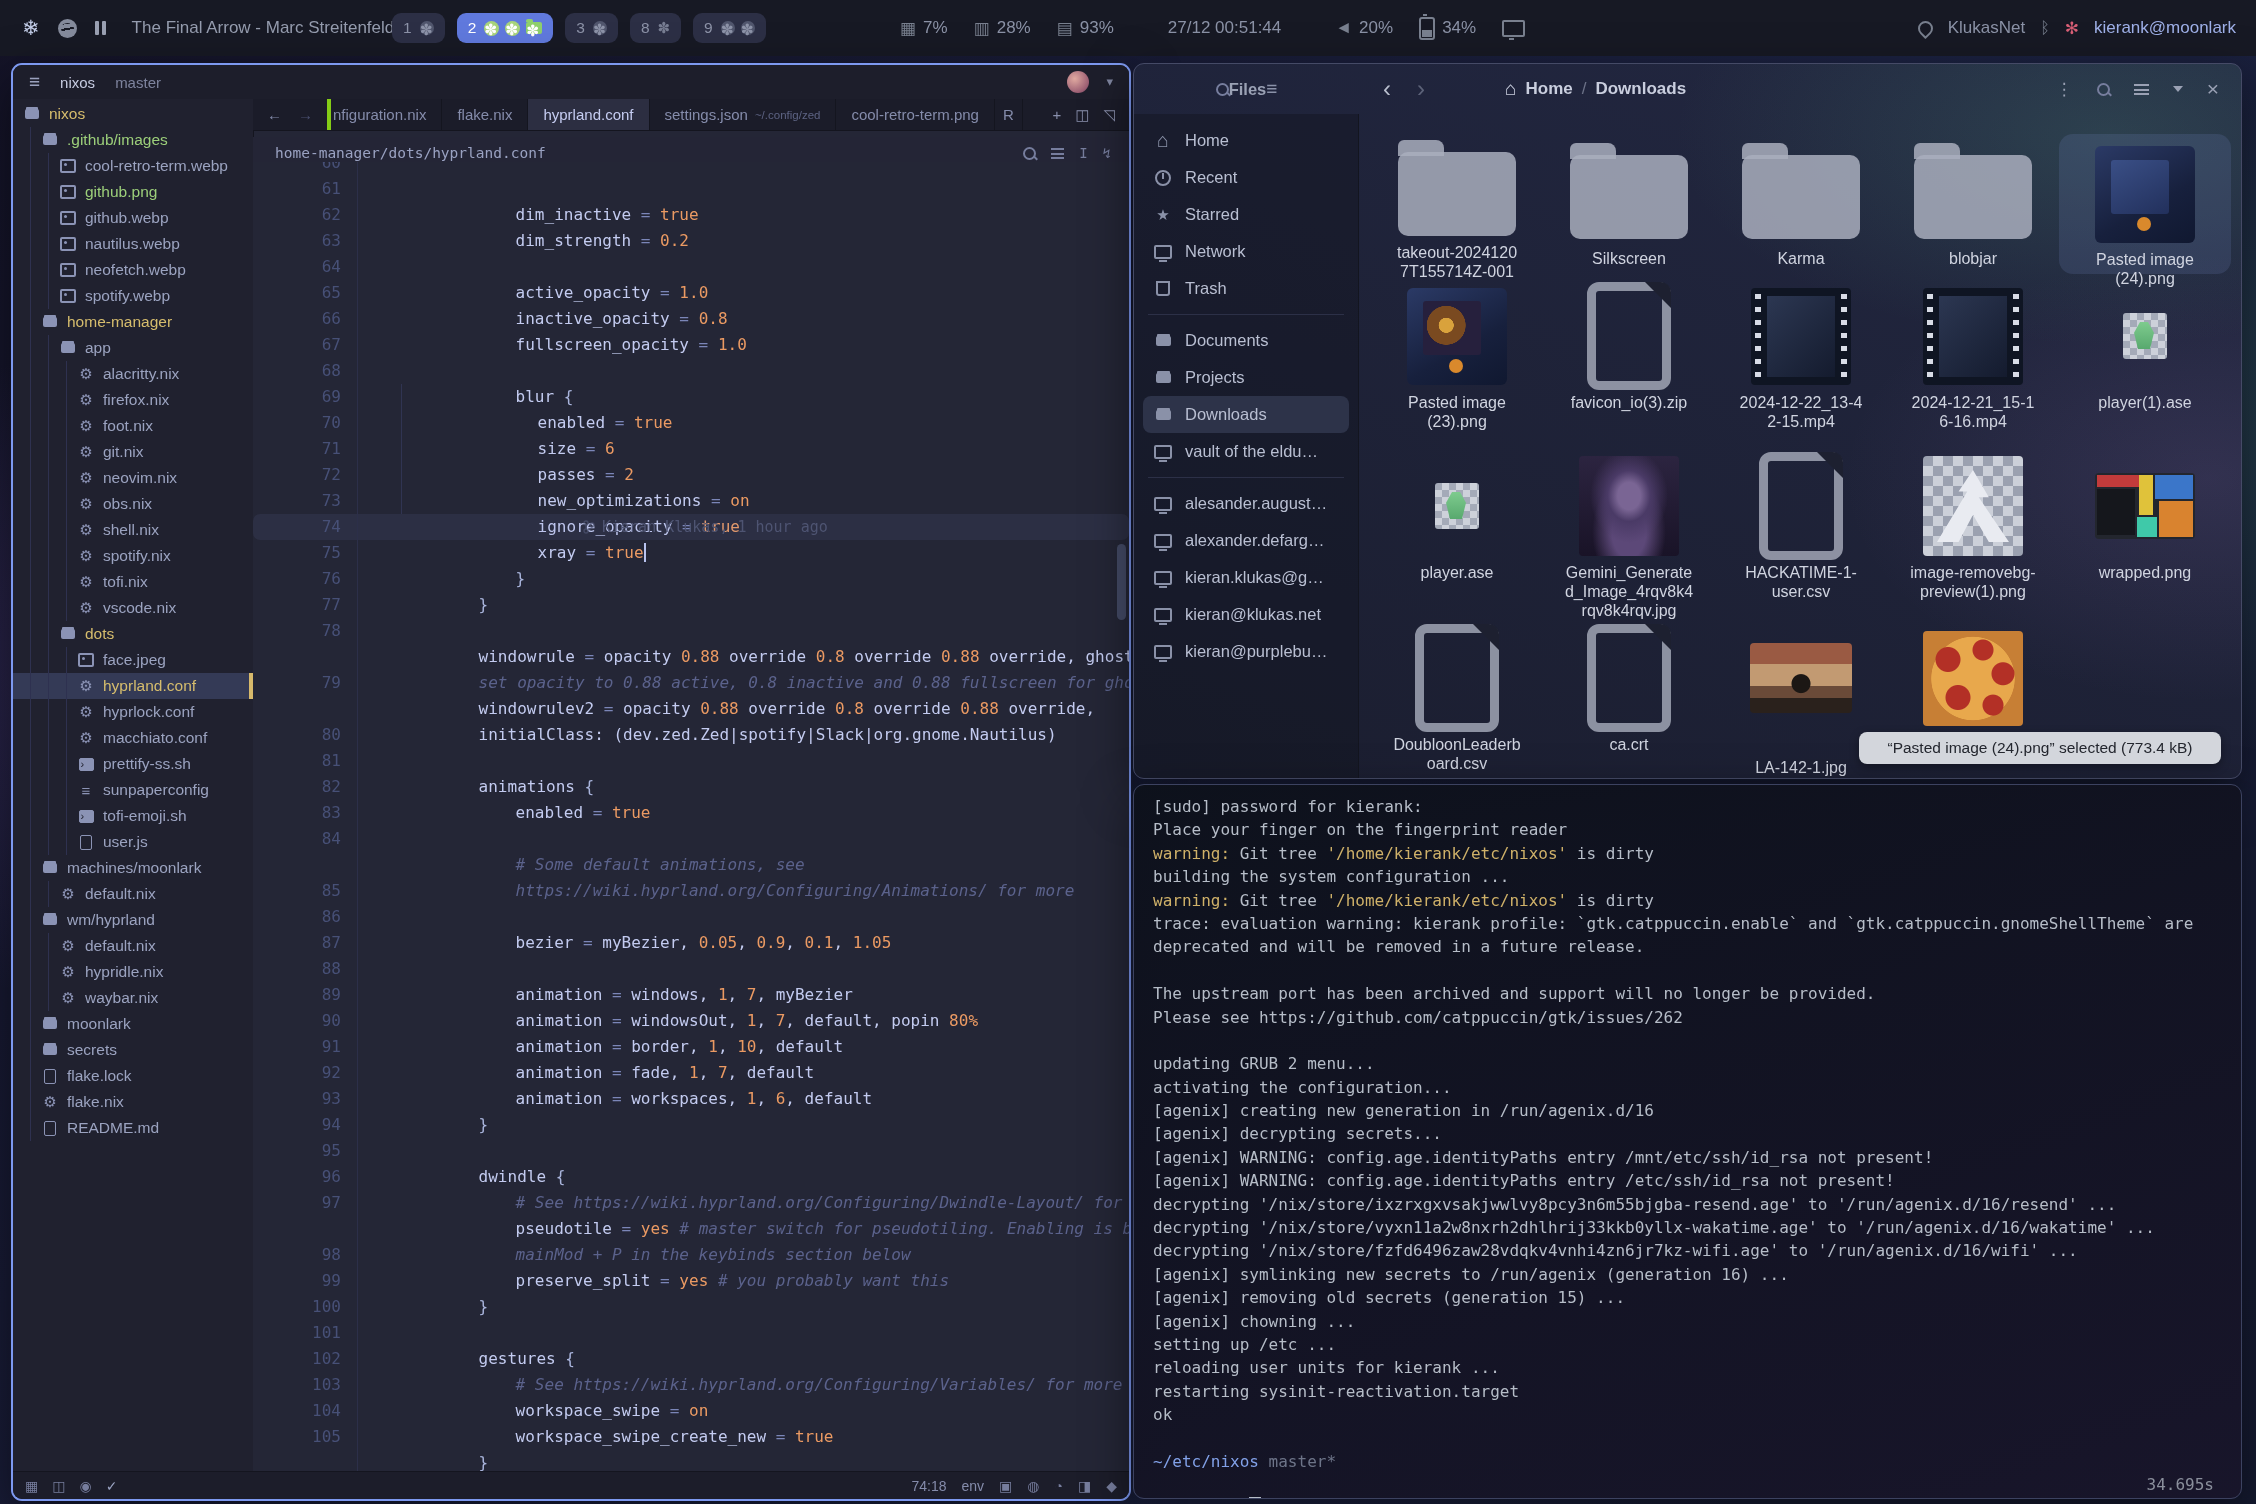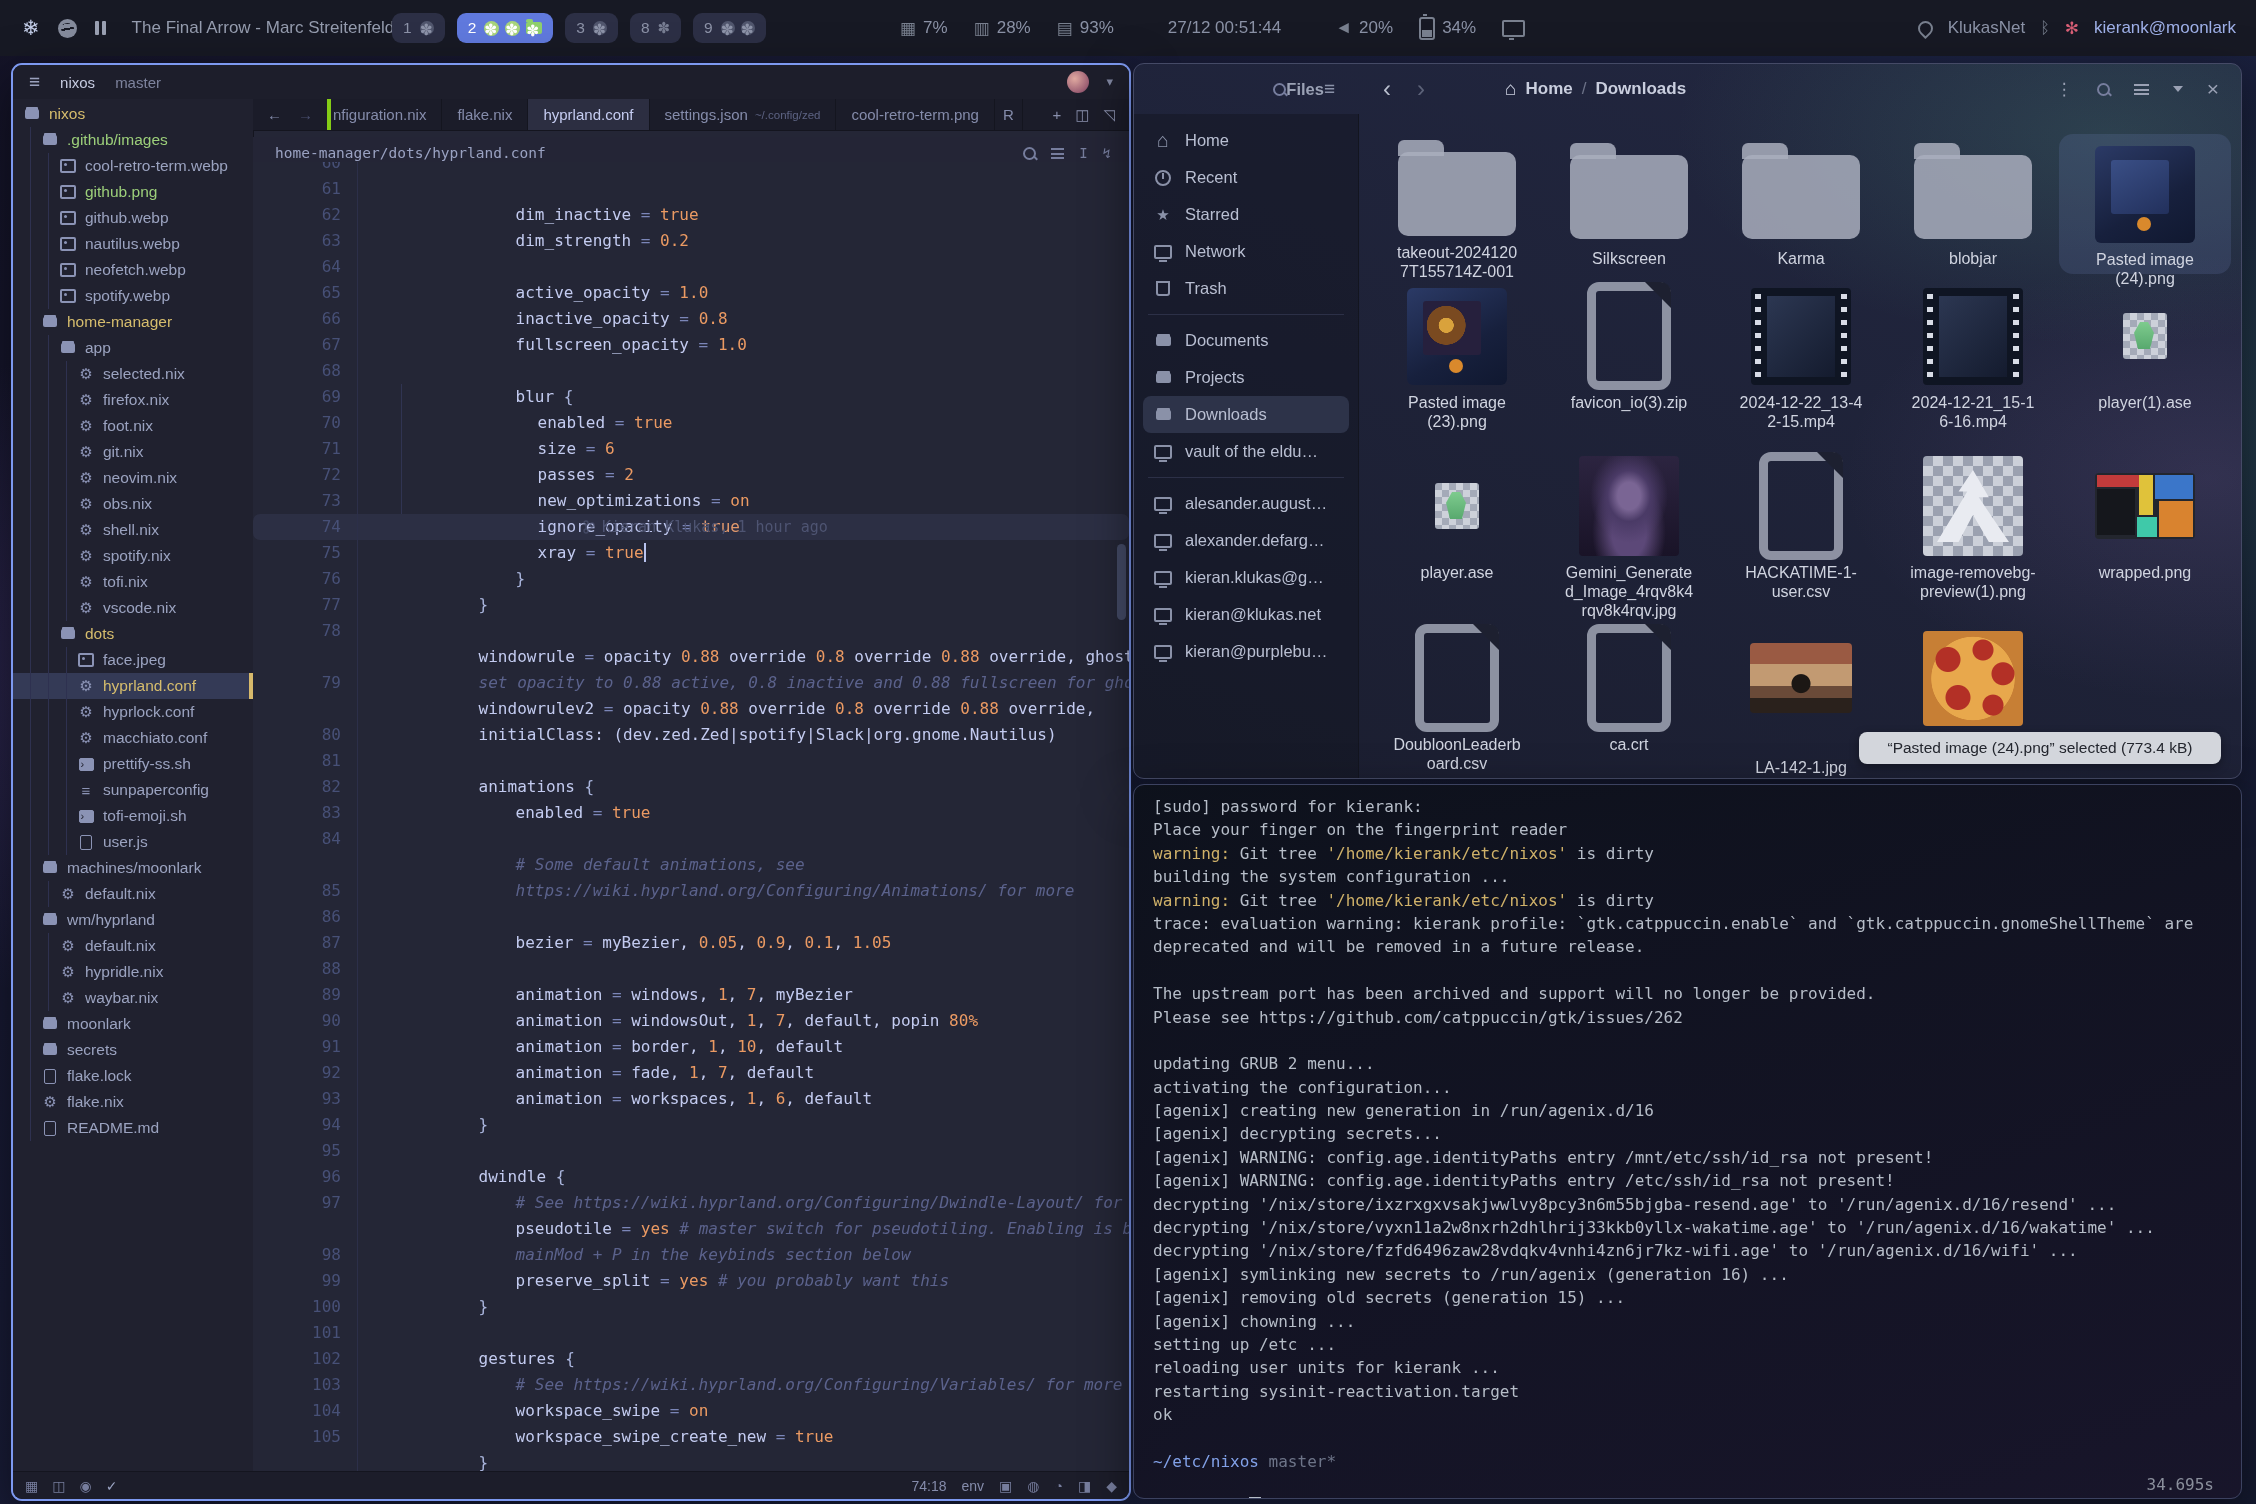--- a/index.html
+++ b/index.html
@@ -106,21 +106,21 @@
   .sb-ic{color:#767d9d;font-size:14px;}
   .sb-check{color:#9aa3c2;}
   .z-status .right{margin-left:auto;display:flex;align-items:center;gap:15px;}
   
   .files{left:1133px;top:63px;width:1107px;height:714px;border:1px solid #454a66;
     background:
       radial-gradient(620px 300px at 88% 10%, rgba(90,170,140,.20), transparent 70%),
       radial-gradient(520px 320px at 97% 58%, rgba(150,120,190,.16), transparent 70%),
       linear-gradient(200deg,#222741,#1b1e30);}
   .f-head{position:absolute;left:0;top:0;right:0;height:50px;display:flex;align-items:center;color:#a7adbd;}
-  .f-head-left{width:225px;flex:0 0 225px;display:flex;align-items:center;justify-content:flex-end;padding:0 24px;box-sizing:border-box;}
+  .f-head-left{width:225px;flex:0 0 225px;display:flex;align-items:center;justify-content:center;padding:0 24px;box-sizing:border-box;}
   .f-title{font-weight:bold;font-size:16.5px;color:#9aa1b4;}
   .f-burger{font-size:19px;color:#8a91a8;}
   .f-nav{display:flex;gap:26px;margin-left:24px;font-size:24px;color:#b9bfce;}
   .f-nav .fwd{color:#5c6278;}
   .f-crumb{margin-left:80px;display:flex;align-items:center;gap:9px;font-size:17px;font-weight:bold;color:#c9cede;}
   .f-crumb .home-ic{font-size:19px;}
   .f-crumb .sep{color:#6c7288;font-weight:normal;}
   .f-hics{margin-left:auto;display:flex;align-items:center;gap:24px;padding-right:22px;color:#9aa1b4;}
   .f-kebab{font-size:17px;}
   .ic-list{width:15px;height:11px;background:linear-gradient(#9aa1b4 0 2px,transparent 2px 4.5px,#9aa1b4 4.5px 6.5px,transparent 6.5px 9px,#9aa1b4 9px 11px);}
@@ -325,21 +325,21 @@
           <div class="trow yellow d1" style="padding-left: 28px;">
           <span class="ti folder-icon"></span>
           <span>home-manager</span>
         </div>
           <div class="trow d2" style="padding-left: 46px;">
           <span class="ti folder-icon"></span>
           <span>app</span>
         </div>
           <div class="trow d3" style="padding-left: 64px;">
           <span class="ti gear-icon"></span>
-          <span>selected.nix</span>
+          <span>alacritty.nix</span>
         </div>
           <div class="trow d3" style="padding-left: 64px;">
           <span class="ti gear-icon"></span>
           <span>firefox.nix</span>
         </div>
           <div class="trow d3" style="padding-left: 64px; gap: 8px;">
           <span class="ti gear-icon"></span>
           <span>foot.nix</span>
         </div>
           <div class="trow d3" style="padding-left: 64px;">

